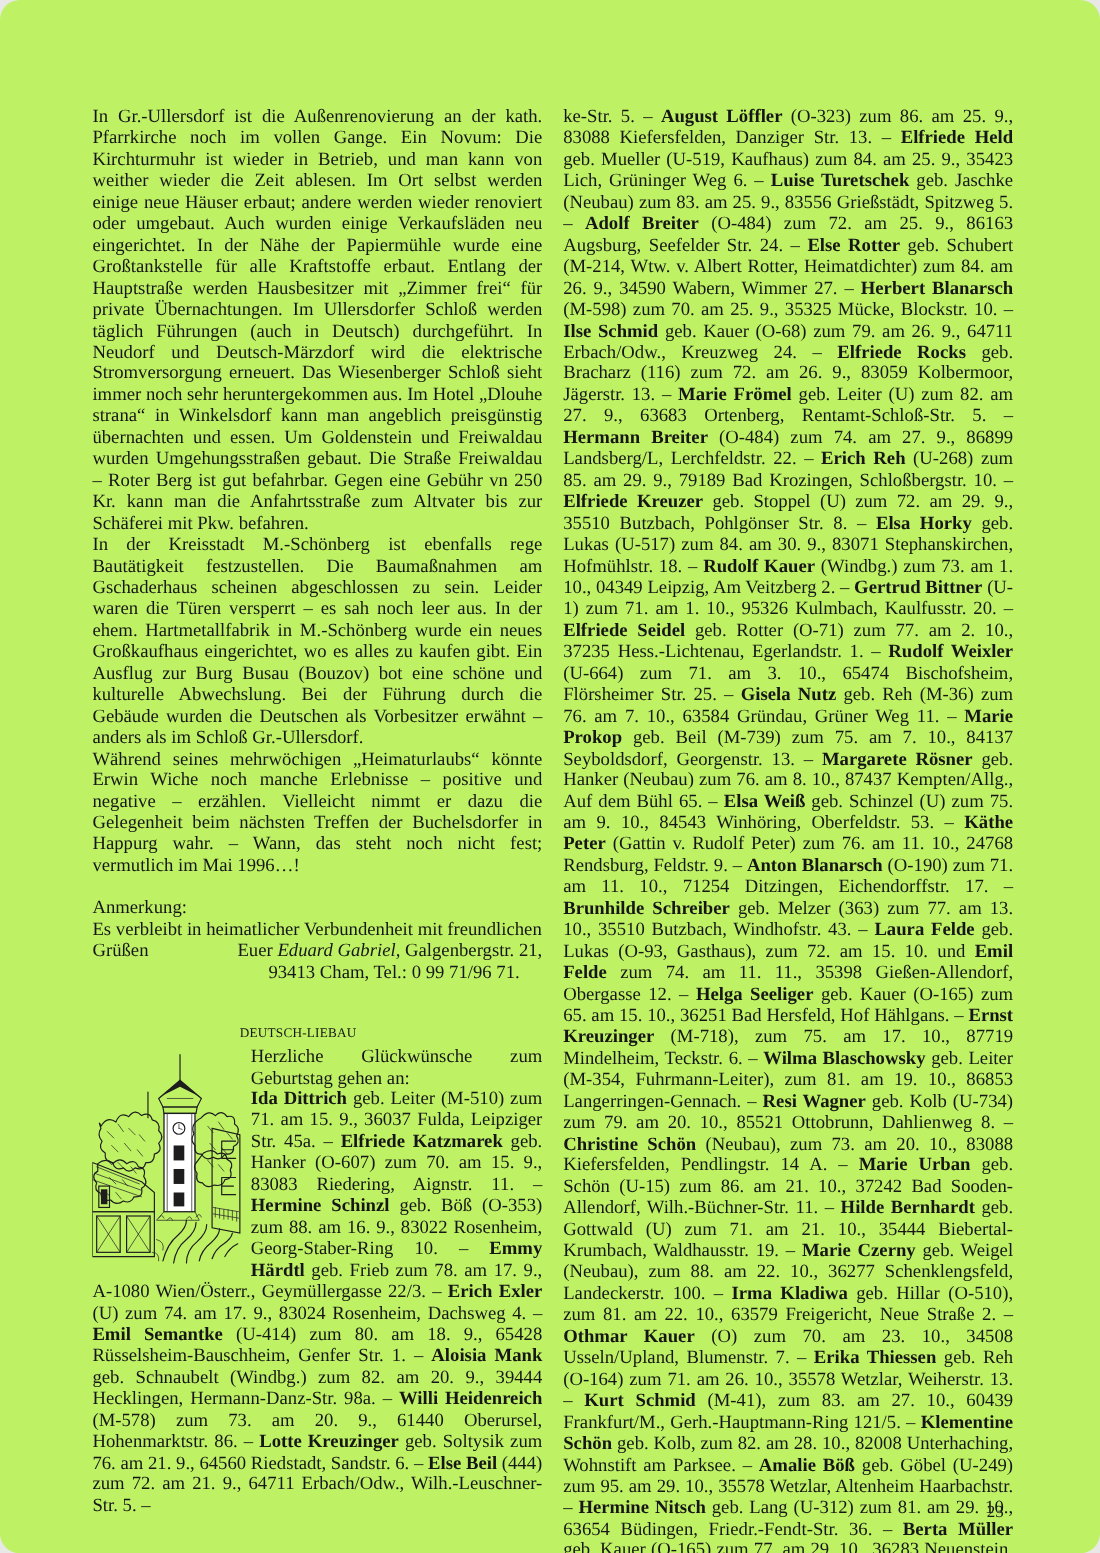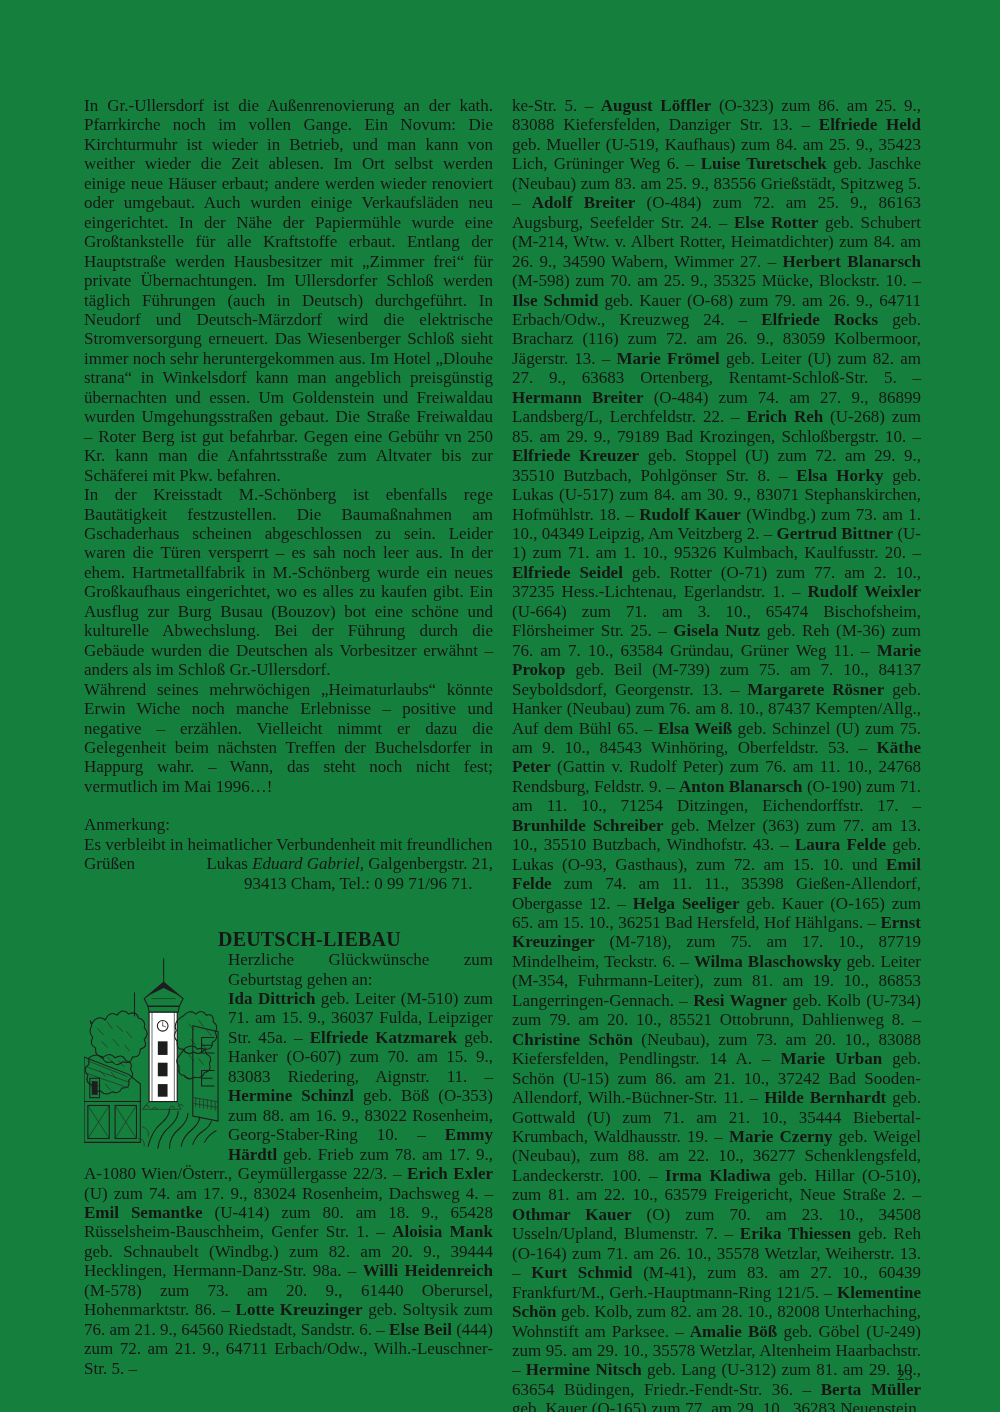--- a/index.html
+++ b/index.html
@@ -1,40 +1,41 @@
 <!DOCTYPE html>
 <html><head>
 <meta charset="utf-8">
 <style>
   html,body{margin:0;padding:0;background:#e8e8e6;}
   .page{
     position:relative;
     width:1000px;height:1412px;
-    background:#15803d;
+    background:#bef264;
     font-family:"Liberation Serif","DejaVu Serif",serif;
     color:#161616;
     overflow:hidden;
+    border-radius:18px;
   }
   .col{
     position:absolute;top:96px;width:409px;
     font-size:17px;line-height:19.45px;
     text-align:justify;
     text-justify:inter-word;
   }
   .col-left{left:84px;}
   .col-right{left:512px;}
   .body-para{margin:0;}
   .b{font-weight:700;}
   .i{font-style:italic;}
   .anmerkung-label{margin-top:19px;}
   .sig-line{display:flex;justify-content:space-between;text-align:left;}
   .sig-line2{margin-left:160px;text-align:left;}
   .liebau-heading{
     margin:36px 0 1px 134px;
-    font-weight:700;font-size:20px;line-height:20px;
+    font-weight:400;font-size:12px;line-height:20px;
     text-align:left;letter-spacing:0.2px;
   }
   .liebau-para{margin:0;}
   .church{
     float:left;width:136px;height:198px;
     margin:4px 8px 2px 0;
   }
   .church svg{width:100%;height:100%;}
   .page-number{
     position:absolute;left:897px;top:1366px;
@@ -50,21 +51,21 @@
 <div class="page">
 
   <div class="col col-left">
     <p class="body-para"><span>In Gr.-Ullersdorf ist die Außenrenovierung an der kath. Pfarrkirche noch im vollen Gange. Ein Novum: Die Kirchturmuhr ist wieder in Betrieb, und man kann von weither wieder die Zeit ablesen. Im Ort selbst werden einige neue Häuser erbaut; andere werden wieder renoviert oder umgebaut. Auch wurden einige Verkaufsläden neu eingerichtet. In der Nähe der Papiermühle wurde eine Großtankstelle für alle Kraftstoffe erbaut. Entlang der Hauptstraße werden Hausbesitzer mit „Zimmer frei“ für private Übernachtungen. Im Ullersdorfer Schloß werden täglich Führungen (auch in Deutsch) durchgeführt. In Neudorf und Deutsch-Märzdorf wird die elektrische Stromversorgung erneuert. Das Wiesenberger Schloß sieht immer noch sehr heruntergekommen aus. Im Hotel „Dlouhe strana“ in Winkelsdorf kann man angeblich preisgünstig übernachten und essen. Um Goldenstein und Freiwaldau wurden Umgehungsstraßen gebaut. Die Straße Freiwaldau – Roter Berg ist gut befahrbar. Gegen eine Gebühr vn 250 Kr. kann man die Anfahrtsstraße zum Altvater bis zur Schäferei mit Pkw. befahren.</span></p>
     <p class="body-para"><span>In der Kreisstadt M.-Schönberg ist ebenfalls rege Bautätigkeit festzustellen. Die Baumaßnahmen am Gschaderhaus scheinen abgeschlossen zu sein. Leider waren die Türen versperrt – es sah noch leer aus. In der ehem. Hartmetallfabrik in M.-Schönberg wurde ein neues Großkaufhaus eingerichtet, wo es alles zu kaufen gibt. Ein Ausflug zur Burg Busau (Bouzov) bot eine schöne und kulturelle Abwechslung. Bei der Führung durch die Gebäude wurden die Deutschen als Vorbesitzer erwähnt – anders als im Schloß Gr.-Ullersdorf.</span></p>
     <p class="body-para"><span>Während seines mehrwöchigen „Heimaturlaubs“ könnte Erwin Wiche noch manche Erlebnisse – positive und negative – erzählen. Vielleicht nimmt er dazu die Gelegenheit beim nächsten Treffen der Buchelsdorfer in Happurg wahr. – Wann, das steht noch nicht fest; vermutlich im Mai 1996…!</span></p>
     <p class="body-para anmerkung-label">Anmerkung:</p>
     <p class="body-para">Es verbleibt in heimatlicher Verbundenheit mit freundlichen</p>
     <div class="sig-line">
       <span>Grüßen</span>
-      <span><span>Lukas </span><span class="i">Eduard Gabriel,</span><span> Galgenbergstr. 21,</span></span>
+      <span><span>Euer </span><span class="i">Eduard Gabriel,</span><span> Galgenbergstr. 21,</span></span>
     </div>
     <div class="sig-line2">93413 Cham, Tel.: 0 99 71/96 71.</div>
 
     <h3 class="liebau-heading">DEUTSCH-LIEBAU</h3>
     <p class="body-para liebau-para">
       <span class="church"><svg viewBox="0 0 140 200" xmlns="http://www.w3.org/2000/svg">
 
         <line class="sketch" x1="82" y1="3" x2="82" y2="30"></line>
         <line class="sketch" x1="52" y1="38" x2="52" y2="62"></line>
 

